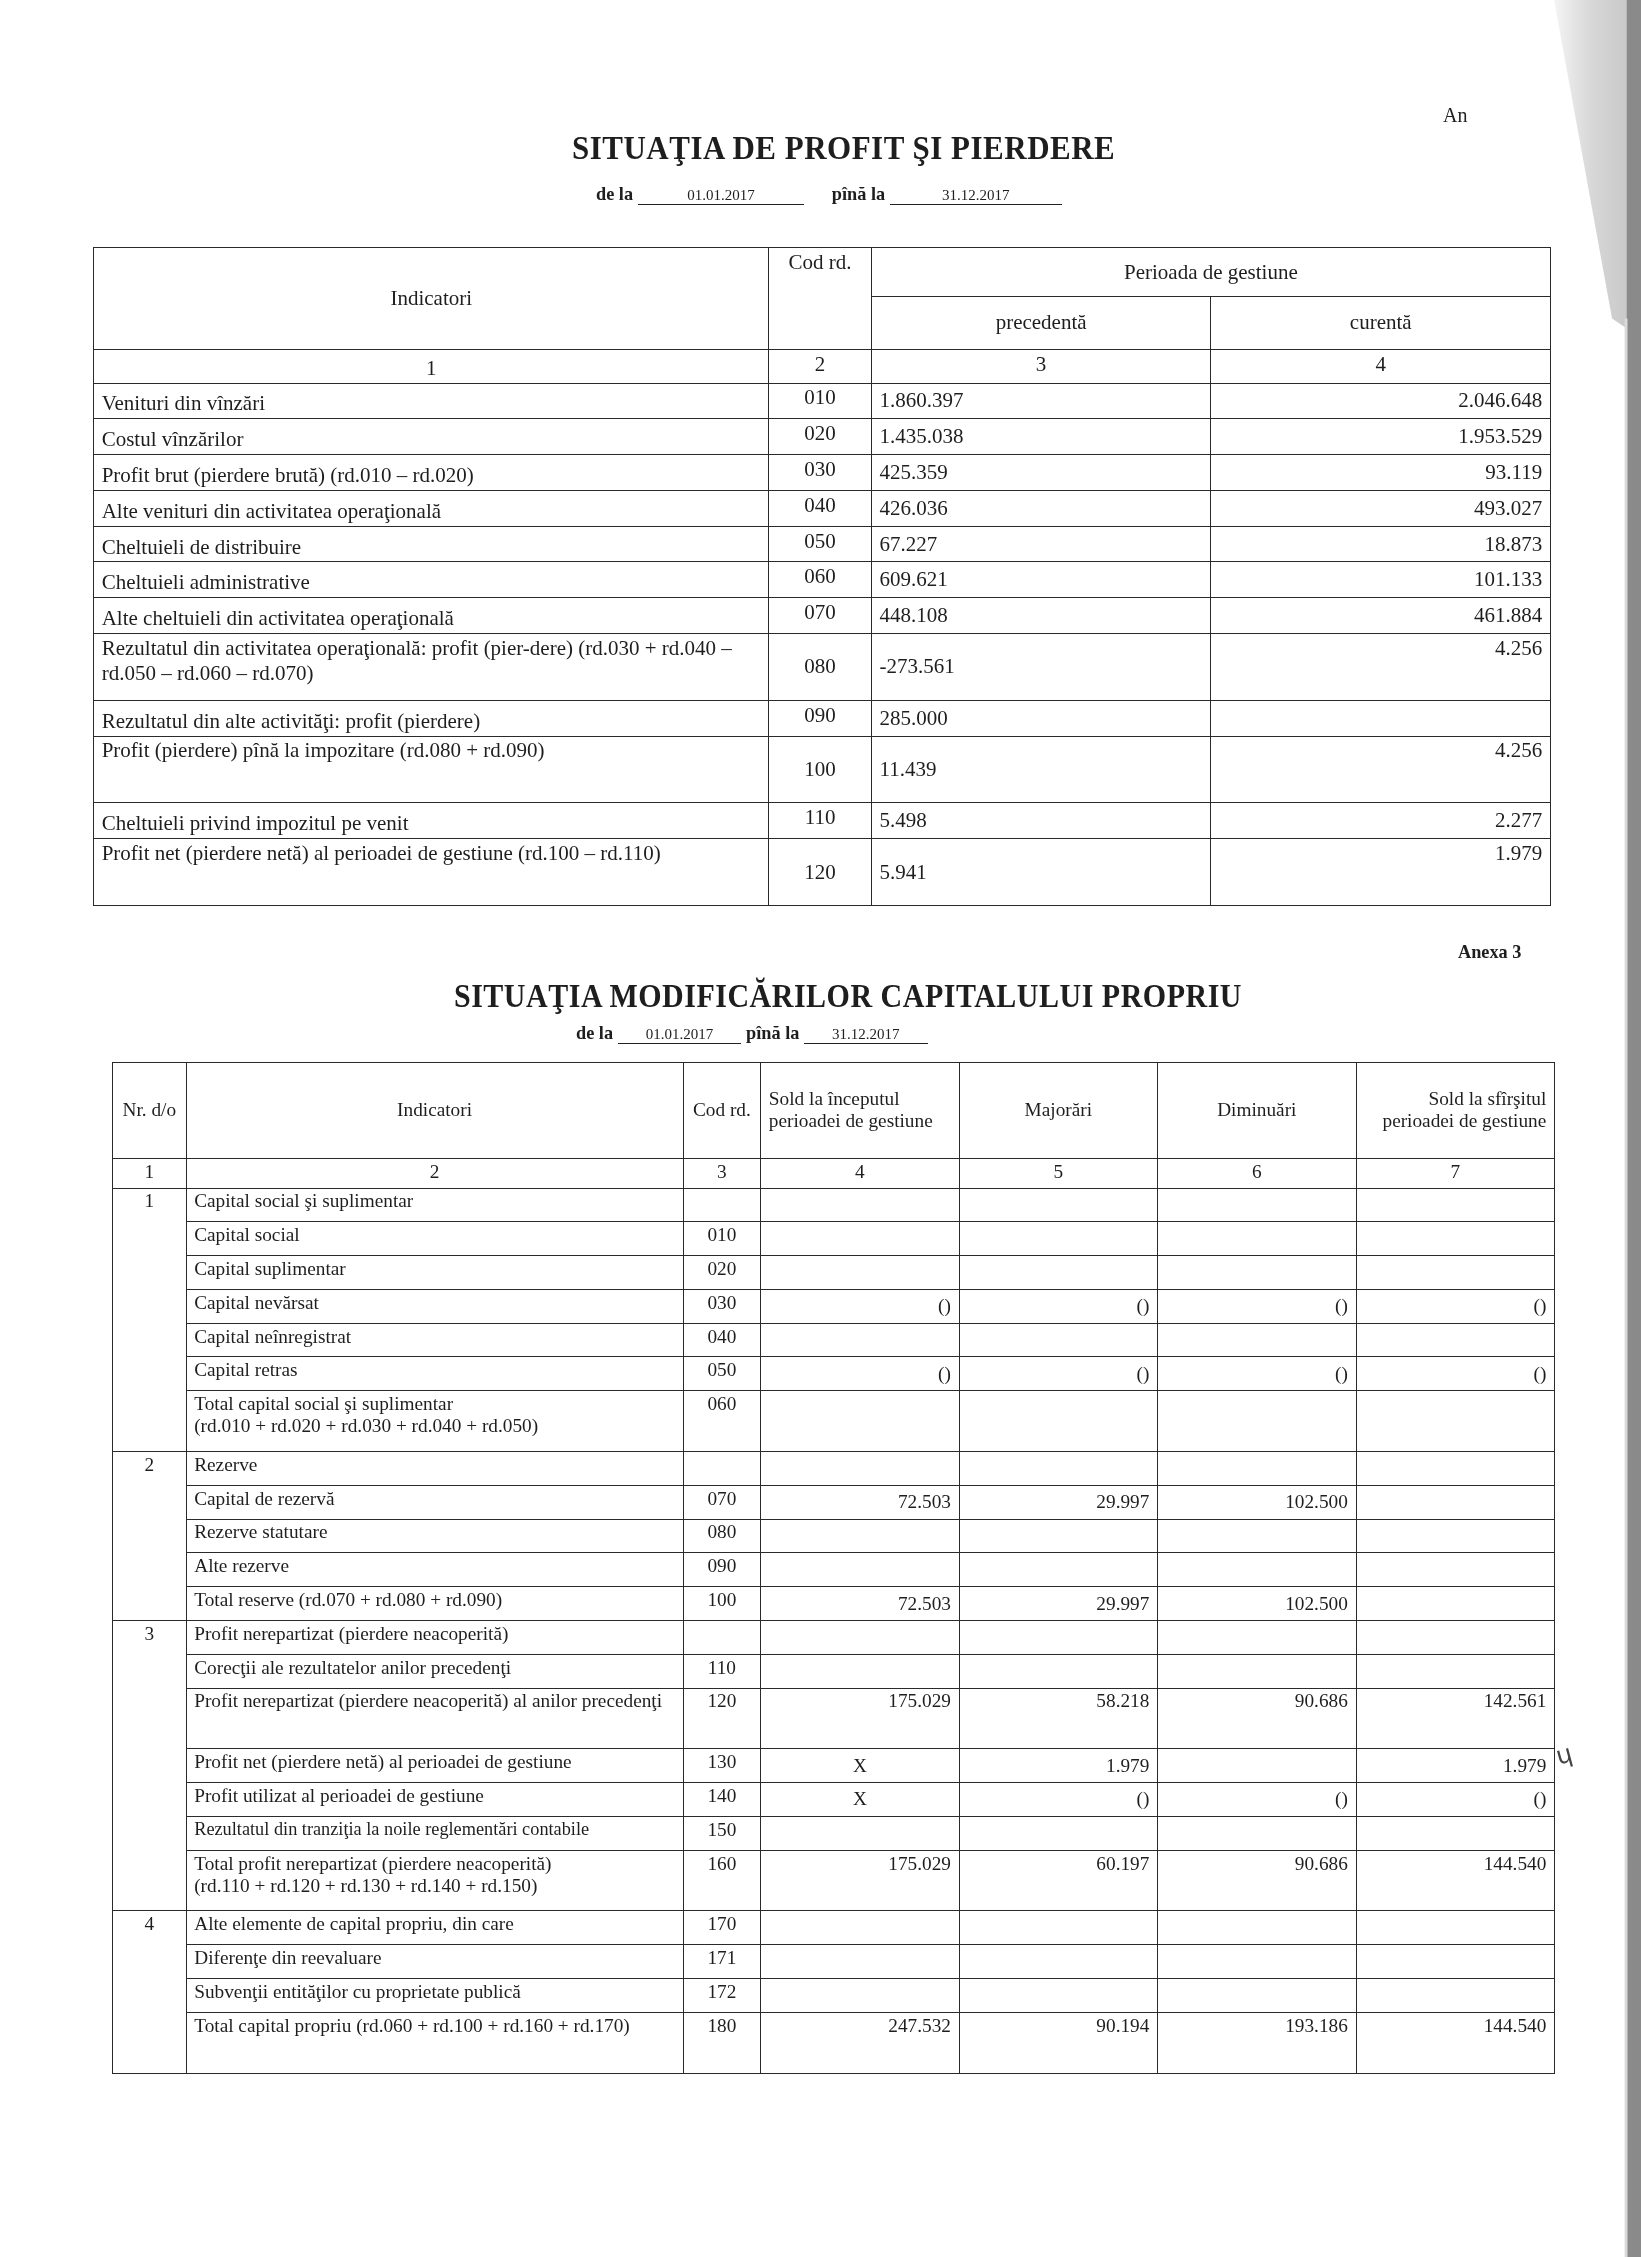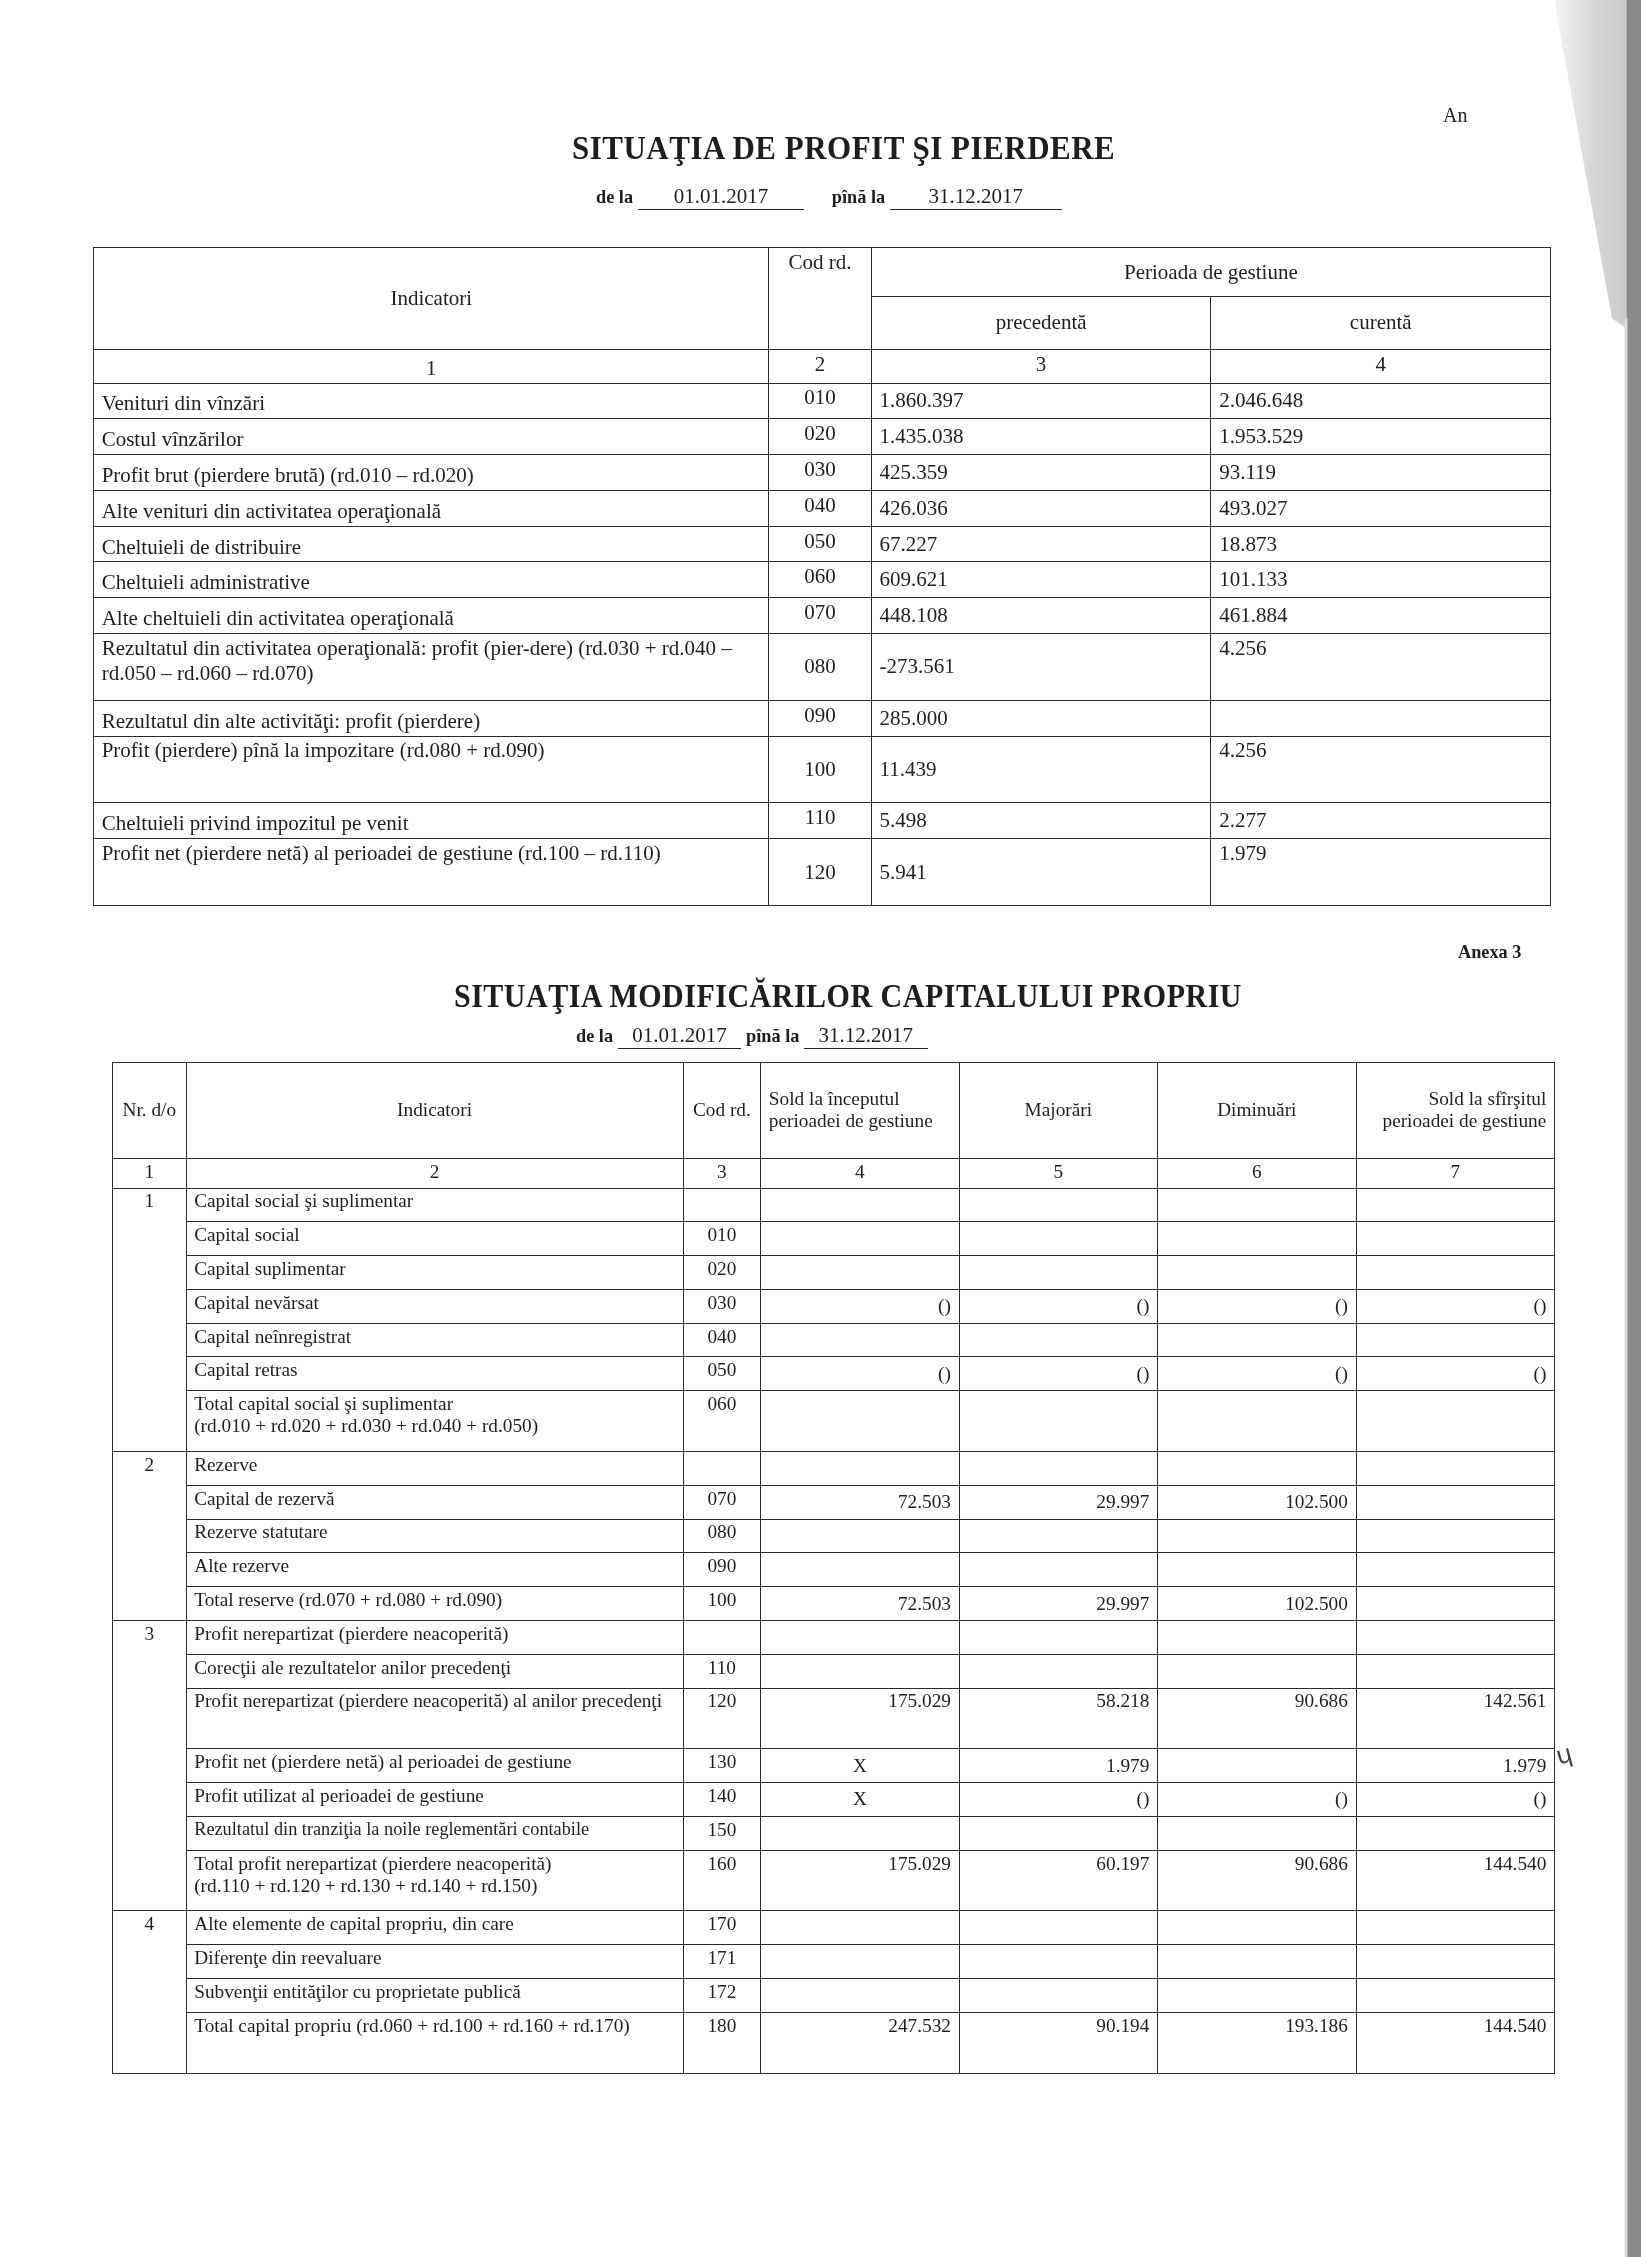--- a/index.html
+++ b/index.html
@@ -19,21 +19,21 @@
   .title {
     position: absolute; font-weight: bold; letter-spacing: 0.5px;
     transform: scaleY(1.12); transform-origin: left top;
   }
   .title1 { left: 572px; top: 128px; font-size: 31px; }
   .title2 { left: 454px; top: 977px; font-size: 30px; }
   .period {
     position: absolute; font-size: 18.3px; font-weight: bold;
   }
   .period .val {
-    display: inline-block; font-weight: normal; font-size: 21px;
+    display: inline-block; font-weight: normal; font-size: 15px;
     border-bottom: 1.4px solid #222; text-align: center; padding: 0 3.9px;
   }
   .period1 { left: 596px; top: 184px; }
   .period1 .d1 { width: 159px; }
   .period1 .d2 { width: 164px; }
   .period2 { left: 576px; top: 1023px; }
   .period2 .d1 { width: 116px; }
   .period2 .d2 { width: 116px; }
   .annex3 {
     position: absolute; left: 1458px; top: 942px; font-size: 18.3px; font-weight: bold;
@@ -42,21 +42,21 @@
   table { border-collapse: collapse; position: absolute; }
   td, th {
     border: 1.9px solid #2a2a2a; font-weight: normal; padding: 1.9px 7.7px;
     vertical-align: top;
   }
   
   .t1 { left: 93px; top: 247px; width: 1458px; font-size: 21px; }
   .t1 .c-ind { width: 670px; }
   .t1 .c-code { width: 87px; text-align: center; }
   .t1 .c-prev { width: 328px; text-align: left; }
-  .t1 .c-cur { width: 328px; text-align: left; }
+  .t1 .c-cur { width: 328px; text-align: right; }
   .t1 th { text-align: center; vertical-align: middle; }
   .t1 .h-ind { height: 97px; }
   .t1 .numrow td { text-align: center; height: 29px; }
   .t1 .r1 td { height: 31px; }
   .t1 .r2 td { height: 62px; }
   .t1 .c-prev, .t1 .c-cur { vertical-align: middle; }
   .t1 .c-code { vertical-align: top; }
 
   
   .t2 { left: 112px; top: 1062px; width: 1443px; font-size: 19.3px; }

